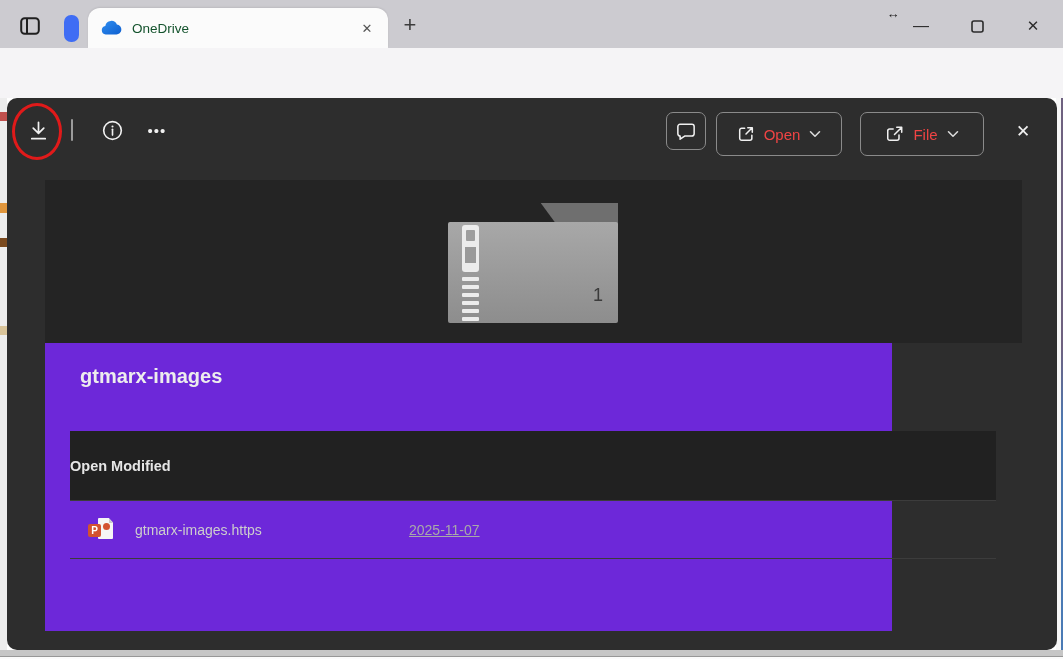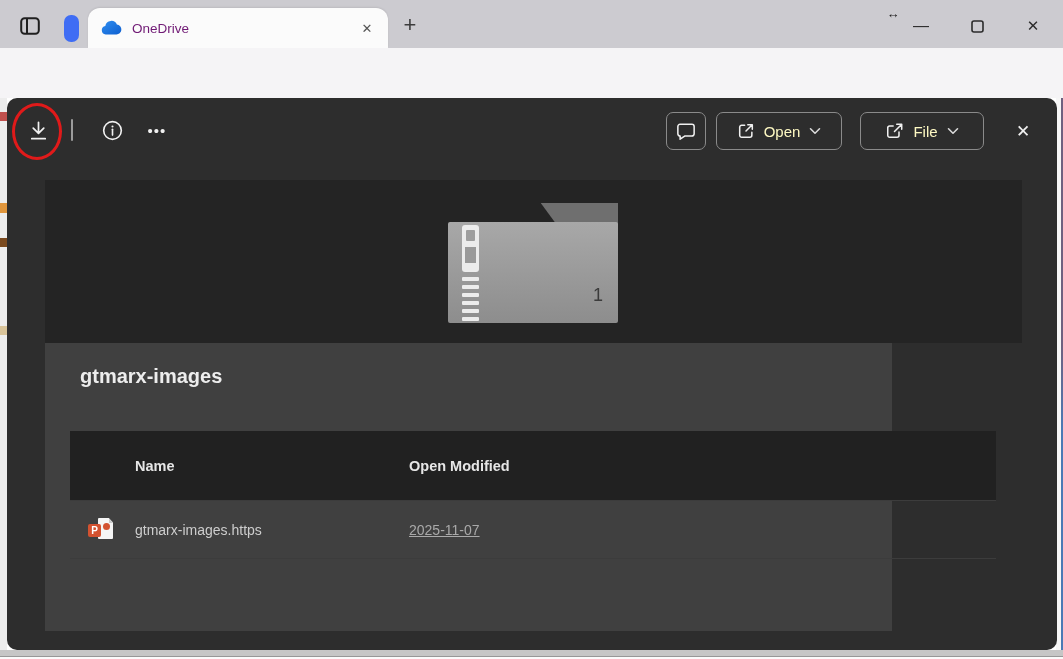--- a/index.html
+++ b/index.html
@@ -11,21 +11,21 @@
   
   .edge-strip-mid{left:400px;top:0;width:535px;height:2px;background:#b4adb8;opacity:.8;}
   .edge-strip-right{left:933px;top:0;width:130px;height:4px;background:#6e6180;}
 
   
   .tabbar{left:0;top:0;width:1063px;height:48px;background:#cccbd0;}
   .tab-actions{left:16px;top:12px;width:28px;height:28px;display:flex;align-items:center;justify-content:center;border-radius:6px;}
   .blue-pill{left:64px;top:15px;width:15px;height:27px;border-radius:7px;background:#3f6df4;}
   .active-tab{left:88px;top:8px;width:300px;height:40px;background:#fbfbfb;border-radius:12px 12px 0 0;display:flex;align-items:center;box-shadow:0 -1px 2px rgba(0,0,0,.08);}
   .tab-favicon{margin-left:12px;width:22px;height:16px;}
-  .tab-title{margin-left:10px;font-size:13.5px;color:#701a75;flex:1;}
+  .tab-title{margin-left:10px;font-size:13.5px;color:#14532d;flex:1;}
   .tab-close{width:22px;height:22px;margin-right:10px;display:flex;align-items:center;justify-content:center;font-size:13px;color:#555;border-radius:4px;}
   .newtab{left:398px;top:13px;width:24px;height:24px;display:flex;align-items:center;justify-content:center;font-size:22px;font-weight:300;color:#3c3c3c;}
   .win-resize{left:884px;top:4px;width:18px;height:18px;font-size:13px;color:#1c1c1c;display:flex;align-items:center;justify-content:center;font-weight:700;}
   .win-btn{top:12px;width:30px;height:28px;display:flex;align-items:center;justify-content:center;color:#2b2b2b;}
   .win-min{left:906px;font-size:16px;}
   .win-max{left:962px;}
   .win-close{left:1018px;font-size:15px;}
 
   
   .navbar{left:0;top:48px;width:1063px;height:50px;background:#f5f4f6;}
@@ -66,28 +66,28 @@
   .file-head{left:333px;top:13px;height:40px;display:flex;align-items:center;gap:11px;}
   .file-head .fname{color:#ffffff;font-size:15.5px;font-weight:600;}
 
   .zipfolder-sm{position:relative;width:23px;height:18px;}
   .zipfolder-sm .tab{position:absolute;left:0;top:0;width:10px;height:5px;background:#e8b73c;border-radius:2px 2px 0 0;}
   .zipfolder-sm .bodyp{position:absolute;left:0;top:2px;width:23px;height:16px;background:linear-gradient(#f7cf56,#eeb93a);border-radius:2px;}
   .zipfolder-sm .zipline{position:absolute;left:2px;top:7px;width:12px;height:5px;background:#b5541f;border-radius:1px;}
   .zipfolder-sm .zipline i{position:absolute;left:2px;top:1.5px;width:8px;height:2px;background:repeating-linear-gradient(90deg,#ffe9a8 0 2px,transparent 2px 4px);display:block;}
 
   .cmt-btn{left:659px;top:14px;width:40px;height:38px;border:1px solid #8a8a8a;border-radius:7px;}
-  .pill-btn{top:14px;height:38px;border:1px solid #8a8a8a;border-radius:7px;display:flex;align-items:center;justify-content:center;gap:9px;color:#fef9c3;font-size:15px;}
+  .pill-btn{top:14px;height:44px;border:1px solid #8a8a8a;border-radius:7px;display:flex;align-items:center;justify-content:center;gap:9px;color:#ef4444;font-size:15px;}
   .open-btn{left:709px;width:126px;}
   .share-btn{left:853px;width:124px;}
   .vt-close{left:997px;top:14px;width:38px;height:38px;font-size:17px;}
 
   .v-container{left:38px;top:82px;width:977px;}
   .preview{position:relative;width:977px;height:163px;background:#242424;}
-  .details{position:relative;width:847px;height:288px;background:#404040;}
+  .details{position:relative;width:847px;height:288px;background:#6d28d9;}
 
   
   .folder{left:403px;top:23px;width:170px;height:120px;}
   .folder .flap{position:absolute;left:86px;top:0;width:84px;height:48px;background:#6f6f6f;clip-path:polygon(8% 0,100% 0,100% 100%,50% 100%);}
   .folder .fbody{position:absolute;left:0;top:19px;width:170px;height:101px;background:linear-gradient(#a8a8a8,#8d8d8d);border-radius:2px;}
   .folder .pull{position:absolute;left:14px;top:22px;width:17px;height:47px;background:#ececec;border-radius:3px;}
   .folder .pull .hole1{position:absolute;left:4px;top:5px;width:9px;height:11px;background:#9e9e9e;border-radius:1px;}
   .folder .pull .hole2{position:absolute;left:3px;top:22px;width:11px;height:16px;background:#9a9a9a;}
   .folder .tooth{position:absolute;left:14px;width:17px;height:4px;background:#ececec;border-radius:1px;}
   .folder .count{position:absolute;right:15px;top:82px;color:#3b3b3b;font-size:18px;}
@@ -337,21 +337,20 @@
           <span class="tooth" style="top:106px;"></span>
           <span class="tooth" style="top:114px;"></span>
           <span class="count">1</span>
         </div>
       </div>
 
       <div class="details">
         <div class="abs d-title">gtmarx-images</div>
         <div class="abs d-table">
           <div class="thead">
-            <span class="c-name">Name</span>
             <span>Open Modified</span>
           </div>
           <div class="trow">
             <span class="pptx">
               <span class="doc"></span>
                 <span class="fold"></span>
                 <span class="pie"></span>
               <span class="psq">P</span>
             </span>
             <span class="c-name">gtmarx-images.https</span>

